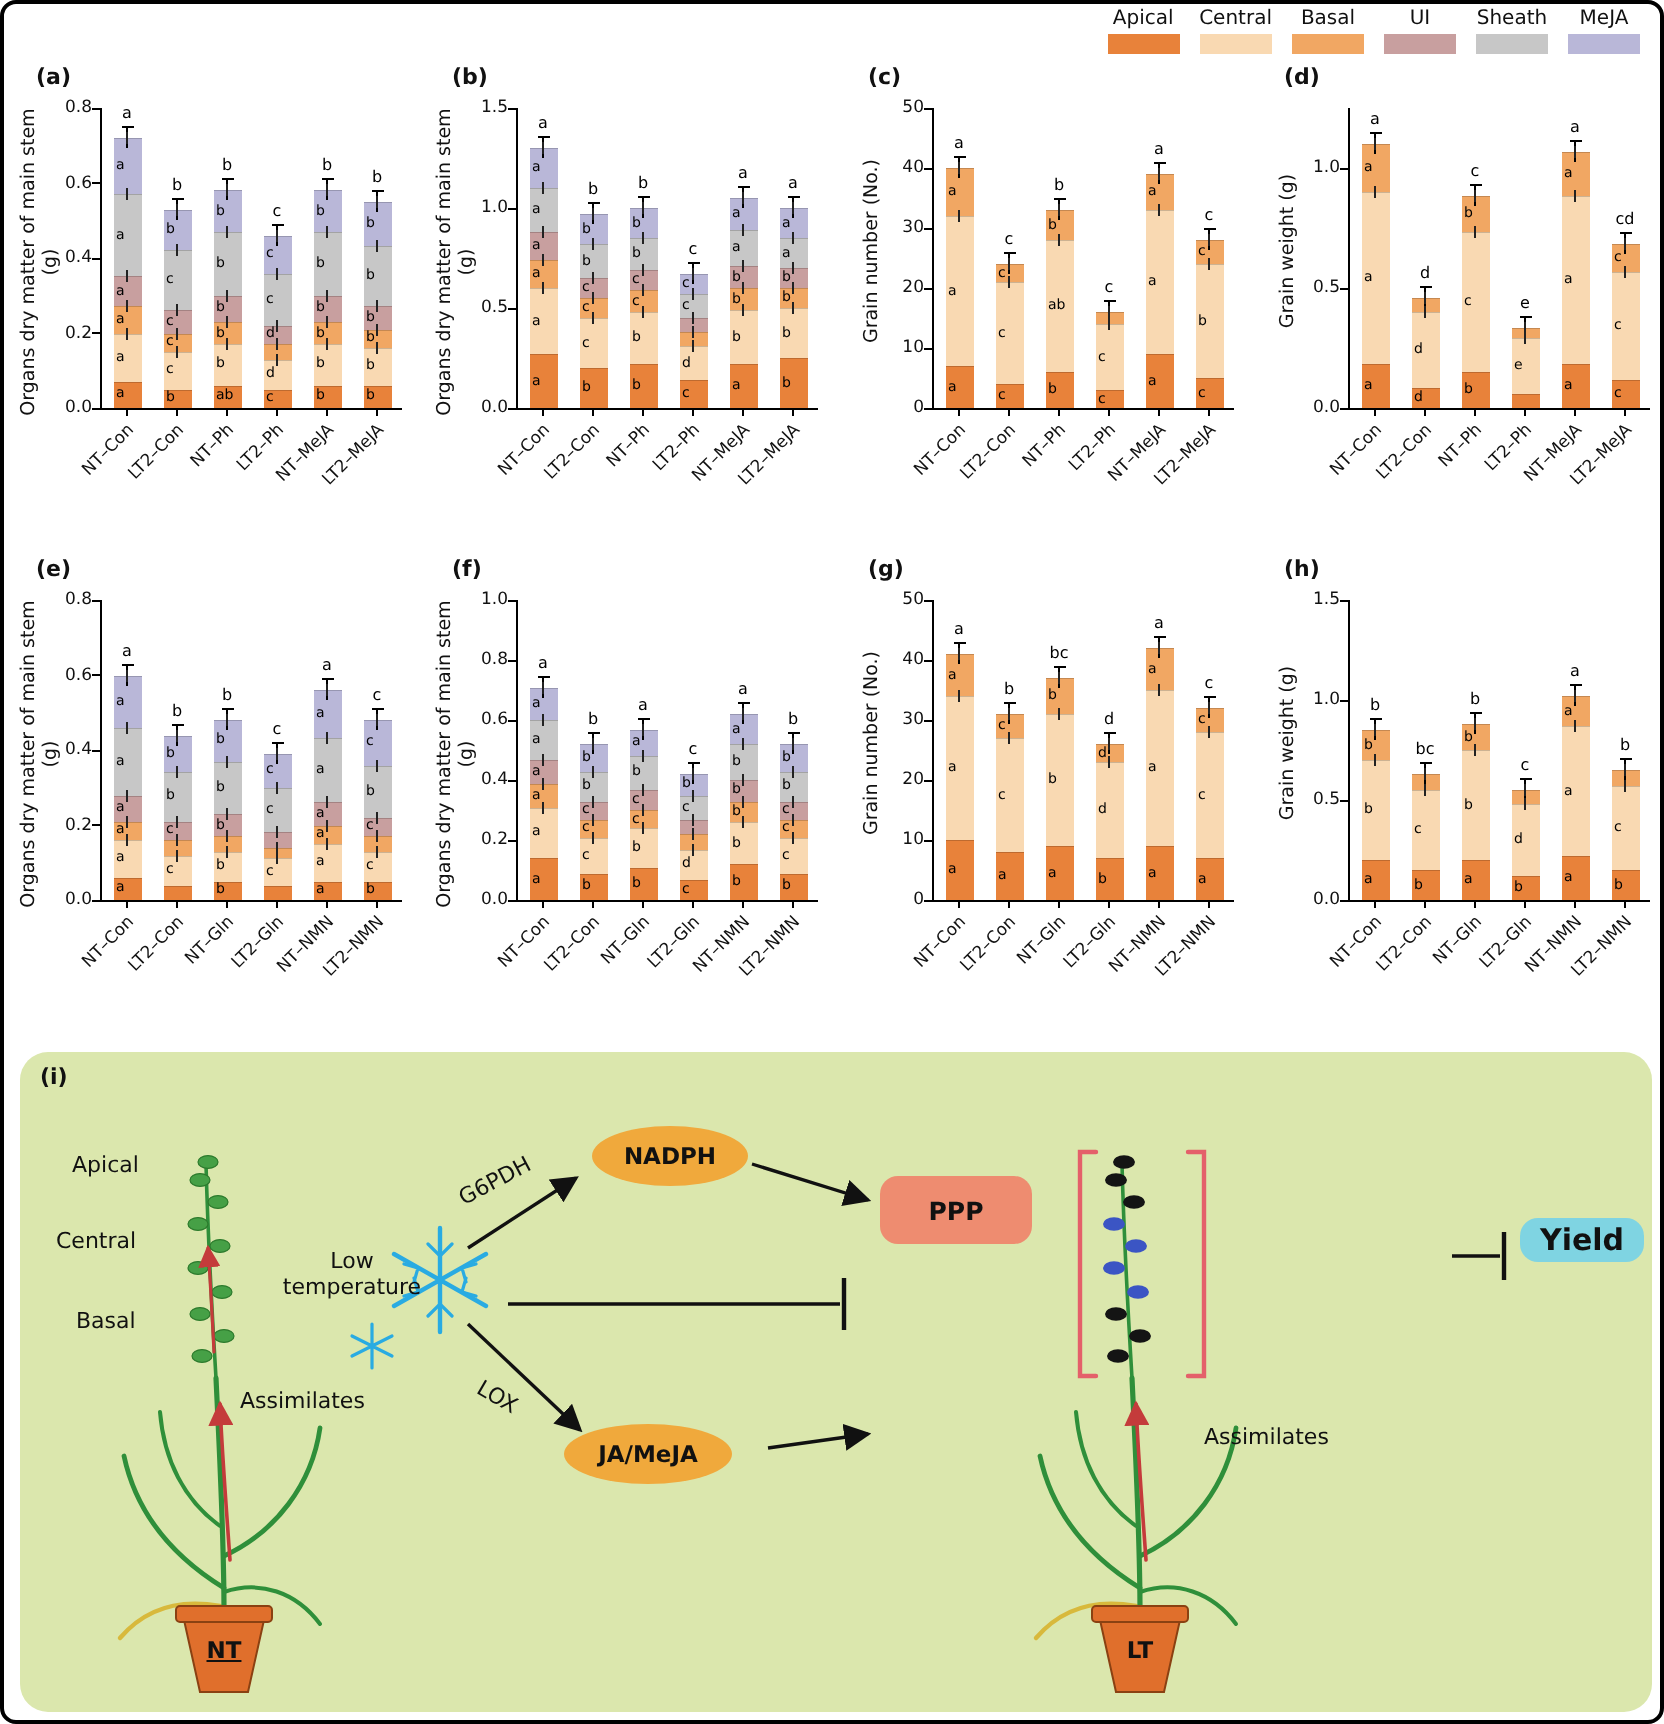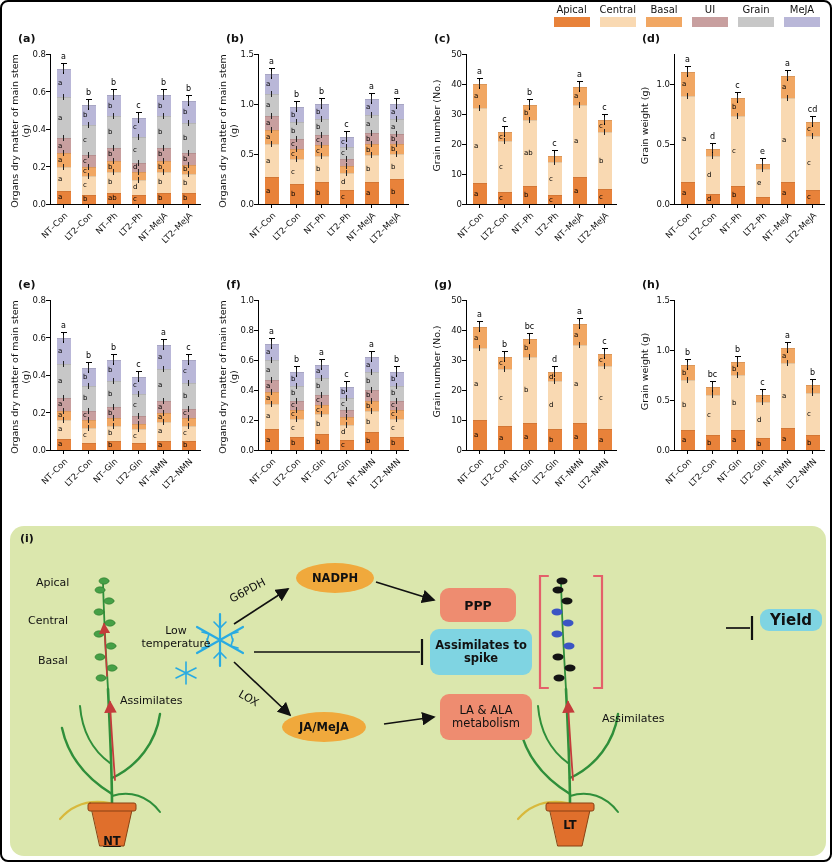--- a/index.html
+++ b/index.html
@@ -56,21 +56,21 @@
   .rect{border-radius:9px;background:#ee8c70;}
   .cyan{background:#7fd4e2;}
   .nadph{left:286px;top:37px;width:78px;height:30px;}
   .ppp{left:430px;top:62px;width:76px;height:34px;font-size:12.5px;font-weight:700;}
   .spike{left:420px;top:103px;width:102px;height:46px;font-weight:700;}
   .jameja{left:272px;top:186px;width:84px;height:30px;}
   .laala{left:430px;top:168px;width:92px;height:46px;font-weight:500;}
   .yield{left:750px;top:83px;width:62px;height:22px;font-weight:700;font-size:15px;}
   .pot-label{position:absolute;z-index:2;width:40px;text-align:center;
     font-weight:700;font-size:11.5px;color:#111;}
-  .pot-nt{left:82px;top:308px;text-decoration:underline;}
+  .pot-nt{left:82px;top:292px;text-decoration:underline;}
   .pot-lt{left:540px;top:292px;}
 </style>
 </head>
 <body>
 
 <div class="figure">
 
   <div class="legend" id="legend">
       <div class="lg-item">
         <div class="lg-label">Apical</div>
@@ -82,21 +82,21 @@
       </div>
       <div class="lg-item">
         <div class="lg-label">Basal</div>
         <div class="lg-swatch" style="background: rgb(241, 167, 99);"></div>
       </div>
       <div class="lg-item">
         <div class="lg-label">UI</div>
         <div class="lg-swatch" style="background: rgb(200, 159, 159);"></div>
       </div>
       <div class="lg-item">
-        <div class="lg-label">Grain</div>
+        <div class="lg-label">Sheath</div>
         <div class="lg-swatch" style="background: rgb(199, 199, 199);"></div>
       </div>
       <div class="lg-item">
         <div class="lg-label">MeJA</div>
         <div class="lg-swatch" style="background: rgb(185, 183, 216);"></div>
       </div>
     </div>
 
   <div class="charts-grid" id="charts-grid">
       <div class="chart-cell">
@@ -1439,22 +1439,20 @@
 
     <div class="i-text lbl-apical">Apical</div>
     <div class="i-text lbl-central">Central</div>
     <div class="i-text lbl-basal">Basal</div>
     <div class="i-text lbl-assim-left">Assimilates</div>
     <div class="i-text lbl-lowtemp">Low temperature</div>
     <div class="i-text enzyme g6pdh">G6PDH</div>
     <div class="i-text enzyme lox">LOX</div>
     <div class="i-node ellipse nadph">NADPH</div>
     <div class="i-node rect ppp">PPP</div>
-    <div class="i-node rect cyan spike">Assimilates to spike</div>
     <div class="i-node ellipse jameja">JA/MeJA</div>
-    <div class="i-node rect laala">LA &amp; ALA metabolism</div>
     <div class="i-node rect cyan yield">Yield</div>
     <div class="i-text lbl-assim-right">Assimilates</div>
     <div class="pot-label pot-nt">NT</div>
     <div class="pot-label pot-lt">LT</div>
   </div>
 
 </div>
 
 </body></html>

